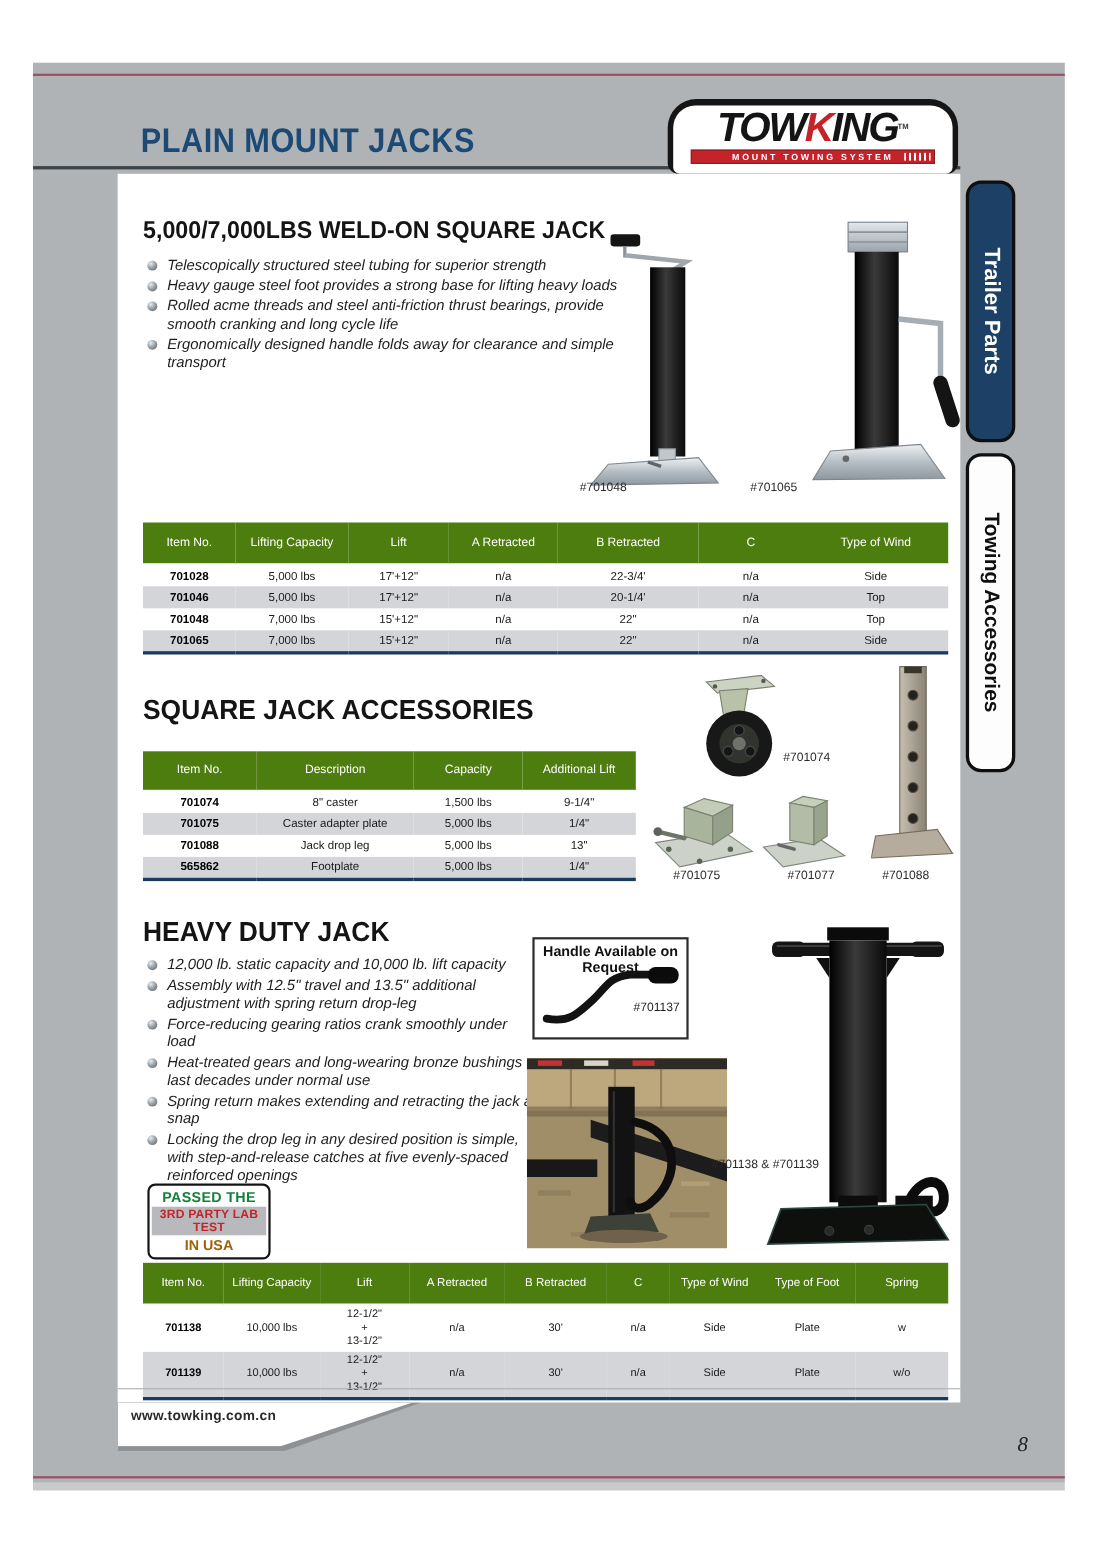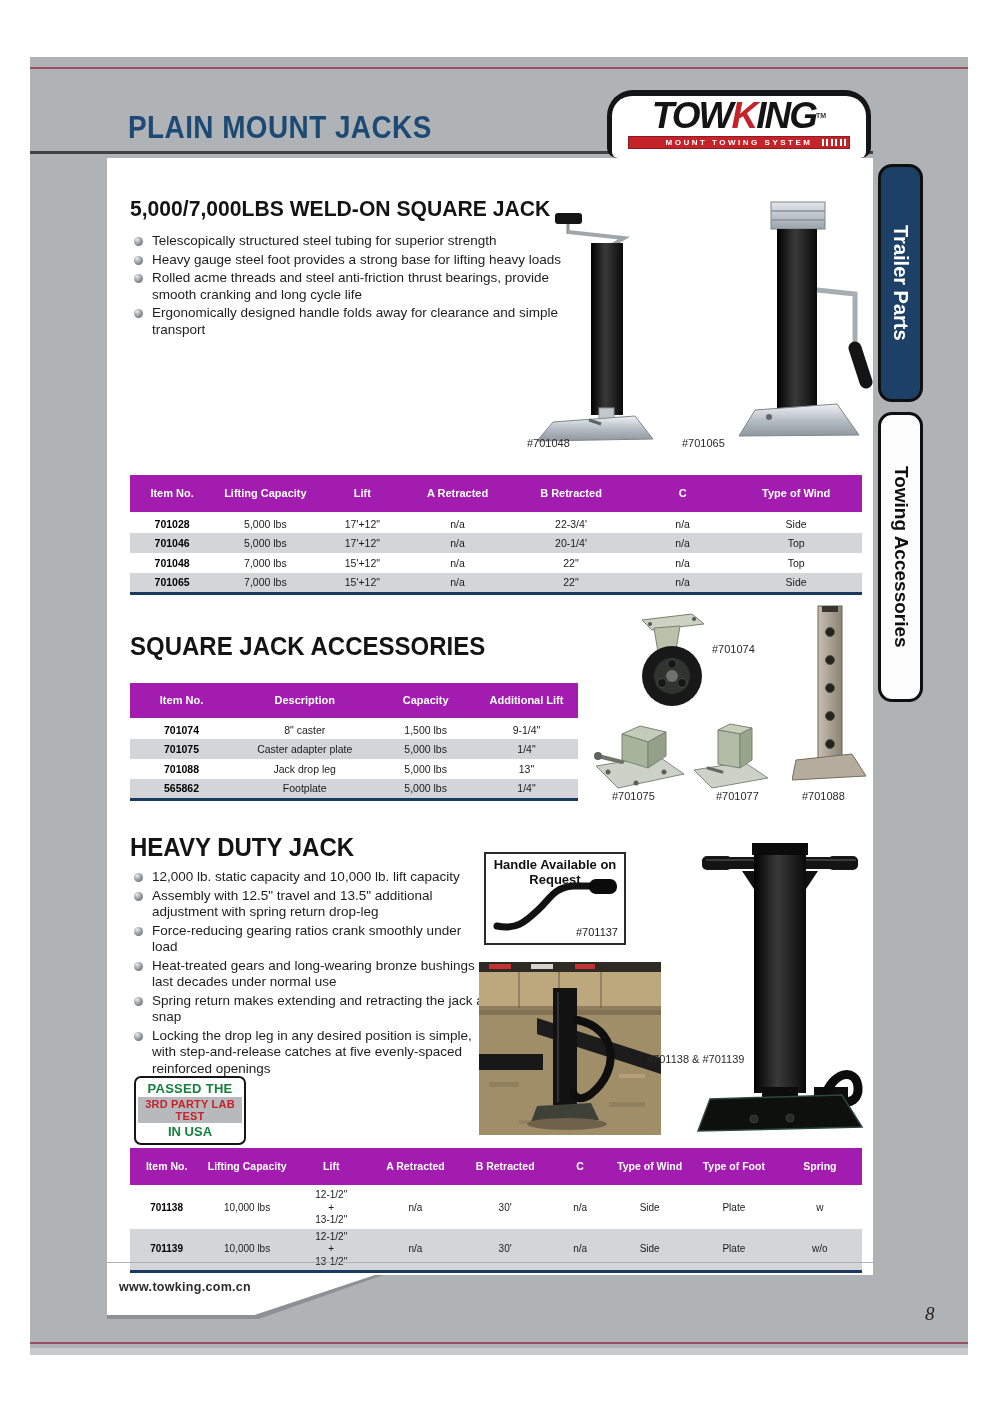--- a/index.html
+++ b/index.html
@@ -37,29 +37,29 @@
   .side-tab { position:absolute; left:878px; width:45px; display:flex; align-items:center; justify-content:center;
               writing-mode:vertical-rl; border:3px solid #0f0f0f; border-radius:14px; font-weight:700; }
   .tab-trailer { top:164px; height:238px; background:#1d4066; color:#fff; font-size:20px; }
   .tab-towing  { top:412px; height:290px; background:#fdfdfd; color:#0f0f0f; font-size:19px; }
 
   .sec-title { position:absolute; font-weight:900; color:#141414; transform:scaleX(.96); transform-origin:left; white-space:nowrap; }
   .s1-title { left:130px; top:196px; font-size:22px; }
   .s2-title { left:130px; top:632px; font-size:25px; }
   .s3-title { left:130px; top:833px; font-size:25px; }
 
-  ul.bullets { position:absolute; list-style:none; }
+  ul.bullets { position:absolute; list-style:none;font-style:italic; }
   ul.bullets li { position:relative; padding-left:20px; font-size:13.5px; line-height:16.5px; margin-bottom:2px; color:#1d1d1d; }
   ul.bullets li::before { content:''; position:absolute; left:2px; top:4px; width:9px; height:9px; border-radius:50%;
       background:radial-gradient(circle at 35% 30%, #e9ecef, #9aa2a8 45%, #555d63); }
   .s1-bullets { left:132px; top:233px; width:445px; }
   .s3-bullets { left:132px; top:869px; width:356px; }
 
   .dtable { position:absolute; border-collapse:collapse; table-layout:fixed; border-bottom:3px solid #1a3a5f; }
-  .dtable th { background:#a21caf; color:#fff; font-weight:700; font-size:11px; line-height:1.2;
+  .dtable th { background:#4d7c0f; color:#fff; font-weight:400; font-size:11px; line-height:1.2;
                padding:3px 2px; vertical-align:middle; border-bottom:2px solid #fbfbfb; }
   .dtable thead tr { height:38px; }
   .dtable td { text-align:center; font-size:10.5px; color:#1a1a1a; padding:2px; }
   .dtable tbody tr { height:20px; }
   .dtable tbody tr:nth-child(even) { background:#d3d5d8; }
   .dtable td.c0 { font-weight:700; color:#000; }
   .t1 { left:130px; top:475px; width:732px; }
   .t1 th:nth-child(1){width:11.5%} .t1 th:nth-child(2){width:14%} .t1 th:nth-child(3){width:12.5%}
   .t1 th:nth-child(4){width:13.5%} .t1 th:nth-child(5){width:17.5%} .t1 th:nth-child(6){width:13%} .t1 th:nth-child(7){width:18%}
   .t2 { left:130px; top:683px; width:448px; }
@@ -73,25 +73,25 @@
   .t3 th:nth-child(4){width:12%} .t3 th:nth-child(5){width:12.5%} .t3 th:nth-child(6){width:8%}
   .t3 th:nth-child(7){width:11%} .t3 th:nth-child(8){width:12%} .t3 th:nth-child(9){width:11.5%}
 
   .img-label { position:absolute; font-size:11px; color:#2a2a2a; }
   .fig { position:absolute; }
 
   .badge { position:absolute; left:134px; top:1076px; width:112px; background:#fff; border:2.5px solid #151515;
            border-radius:7px; text-align:center; padding:3px 0 4px 0; }
   .badge-l1 { font-size:13px; font-weight:800; color:#15803d; letter-spacing:.3px;text-align:center; }
   .badge-l2 { font-size:11px; font-weight:800; color:#c4232a; background:#b7b9bc; padding:1px 0; margin:1px 2px; letter-spacing:.2px; }
-  .badge-l3 { font-size:13px; font-weight:800; color:#15803d; }
+  .badge-l3 { font-size:13px; font-weight:800; color:#a16207; }
 
   .handle-box { position:absolute; left:484px; top:852px; width:142px; height:93px; border:2px solid #2b2b2b; background:#fff; }
   .handle-title { font-size:13px; font-weight:700; color:#111; text-align:center; margin-top:3px; }
-  .handle-label { position:absolute; right:6px; bottom:5px; font-size:11px; color:#222; }
+  .handle-label { position:absolute; right:6px; bottom:21px; font-size:11px; color:#222; }
 </style>
 </head>
 <body>
 
 <div class="page">
 
   <svg width="0" height="0" style="position:absolute">
     <defs>
       <linearGradient id="gDark" x1="0" y1="0" x2="1" y2="0">
         <stop offset="0" stop-color="#000"></stop>
@@ -302,21 +302,21 @@
       <rect x="26" y="2" width="24" height="152" fill="url(#gLeg)" stroke="#6a6458" stroke-width="1"></rect>
       <rect x="30" y="2" width="16" height="6" fill="#3a362e"></rect>
       <circle cx="38" cy="28" r="4.5" fill="#24221c" stroke="#55503f"></circle>
       <circle cx="38" cy="56" r="4.5" fill="#24221c" stroke="#55503f"></circle>
       <circle cx="38" cy="84" r="4.5" fill="#24221c" stroke="#55503f"></circle>
       <circle cx="38" cy="112" r="4.5" fill="#24221c" stroke="#55503f"></circle>
       <circle cx="38" cy="140" r="4.5" fill="#24221c" stroke="#55503f"></circle>
       <polygon points="4,156 60,150 74,172 0,176" fill="#b5ac9d" stroke="#746c5e" stroke-width="1"></polygon>
     </svg>
   </div>
-  <div class="img-label" style="left:712px; top:643px">#701074</div>
+  <div class="img-label" style="left:712px; top:683px">#701074</div>
   <div class="img-label" style="left:612px; top:790px">#701075</div>
   <div class="img-label" style="left:716px; top:790px">#701077</div>
   <div class="img-label" style="left:802px; top:790px">#701088</div>
 
   <div class="sec-title s3-title">HEAVY DUTY JACK</div>
   <ul class="bullets s3-bullets">
       <li>12,000 lb. static capacity and 10,000 lb. lift capacity</li>
       <li>Assembly with 12.5" travel and 13.5" additional adjustment with spring return drop-leg</li>
       <li>Force-reducing gearing ratios crank smoothly under load</li>
       <li>Heat-treated gears and long-wearing bronze bushings last decades under normal use</li>

